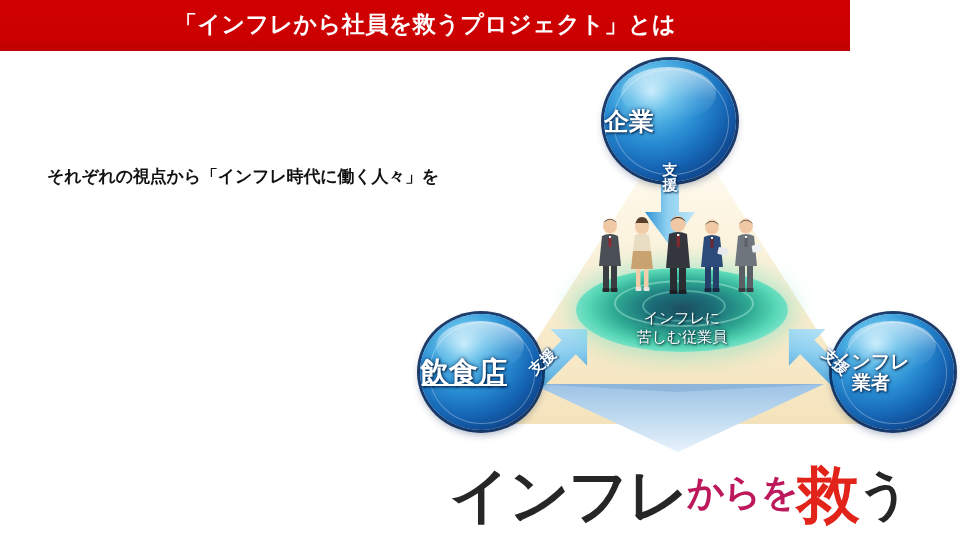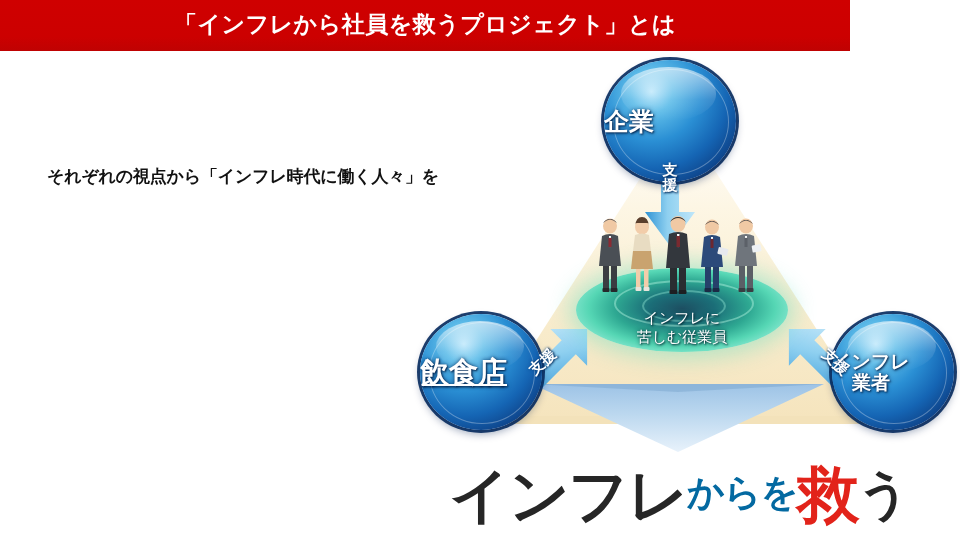--- a/index.html
+++ b/index.html
@@ -255,21 +255,21 @@
     justify-content: center;
     white-space: nowrap;
   }
   .hl {
     font-weight: bold;
     line-height: 0.95;
     display: inline-block;
     font-family: "Liberation Sans", "DejaVu Sans", sans-serif;
   }
   .hl-big   { font-size: 60px; color: #262626; letter-spacing: -2px; }
-  .hl-small { font-size: 37px; color: #0369a1; letter-spacing: -1px; transform: translateY(-2px); font-family: Liberation Serif, serif; }
+  .hl-small { font-size: 37px; color: #be185d; letter-spacing: -1px; transform: translateY(-2px); font-family: Liberation Serif, serif; }
   .hl-red   { font-size: 62px; color: #e2231a; letter-spacing: -2px; }
   .hl-tail  { font-size: 52px; color: #262626; letter-spacing: -2px; }
 </style>
 </head>
 <body>
 
 <div id="slide">
 
   <div class="header-banner">
     <div class="header-title">「インフレから社員を救うプロジェクト」とは</div>

